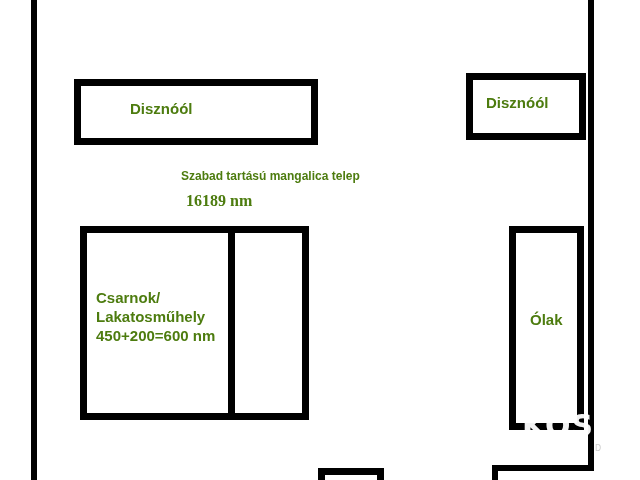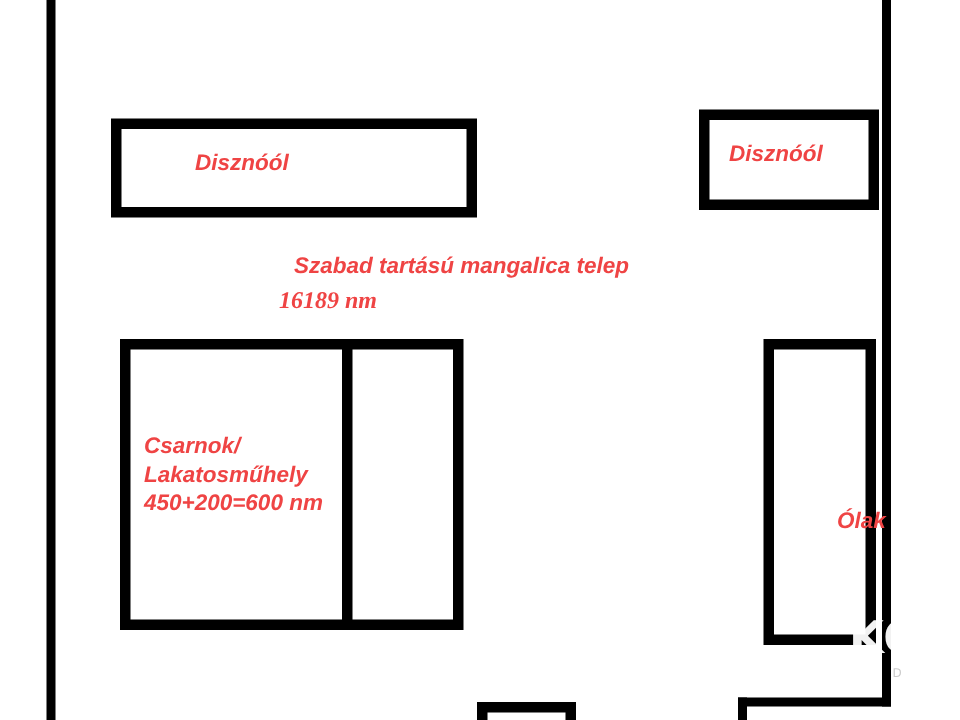--- a/index.html
+++ b/index.html
@@ -1,46 +1,46 @@
 <!DOCTYPE html>
 <html><head>
 <meta charset="utf-8">
 <style>
   html, body { margin:0; padding:0; }
   body { width:640px; height:480px; background:#ffffff; position:relative; overflow:hidden;
          font-family:"Liberation Sans", sans-serif; }
   .wall { position:absolute; background:#000; }
   .box { position:absolute; border:7px solid #000; box-sizing:border-box; background:#fff; }
-  .lbl { position:absolute; font-family:"Liberation Sans", sans-serif; font-weight:bold; color:#ef4444; font-size:15px; white-space:nowrap;font-style:italic; }
+  .lbl { position:absolute; font-family:"Liberation Sans", sans-serif; font-weight:bold; color:#4d7c0f; font-size:15px; white-space:nowrap; }
   .serif { font-family:"Liberation Serif", serif; font-weight:bold; font-size:16px; }
   .wm { position:absolute; color:#fff; font-family:"DejaVu Sans", sans-serif; font-weight:bold; font-size:30px; letter-spacing:1px; opacity:0.95; }
   .wm-small { position:absolute; color:#ccc; font-family:"DejaVu Sans", sans-serif; font-size:8px; }
 </style>
 </head>
 <body>
 
 <div class="wall" style="left:31px;top:0;width:6px;height:480px;"></div>
 <div class="wall" style="left:588px;top:0;width:6px;height:471px;"></div>
 <div class="wall" style="left:492px;top:465px;width:102px;height:6px;"></div>
 <div class="wall" style="left:492px;top:465px;width:6px;height:15px;"></div>
 
 <div class="box" style="left:74px;top:79px;width:244px;height:66px;"></div>
 <div class="lbl" style="left:130px;top:100px;">Disznóól</div>
 
 <div class="box" style="left:466px;top:73px;width:120px;height:67px;"></div>
 <div class="lbl" style="left:486px;top:94px;">Disznóól</div>
 
-<div class="lbl" style="left:196px;top:169px;font-size:15px;">Szabad tartású mangalica telep</div>
+<div class="lbl" style="left:181px;top:169px;font-size:12px;">Szabad tartású mangalica telep</div>
 <div class="lbl serif" style="left:186px;top:192px;">16189 nm</div>
 
 <div class="box" style="left:80px;top:226px;width:229px;height:194px;"></div>
 <div class="wall" style="left:228px;top:226px;width:7px;height:194px;"></div>
 <div class="lbl" style="left:96px;top:289px;">Csarnok/</div>
 <div class="lbl" style="left:96px;top:308px;">Lakatosműhely</div>
 <div class="lbl" style="left:96px;top:327px;">450+200=600 nm</div>
 
 <div class="box" style="left:509px;top:226px;width:75px;height:204px;"></div>
-<div class="lbl" style="left:558px;top:311px;margin-top:28px;">Ólak</div>
+<div class="lbl" style="left:530px;top:311px;">Ólak</div>
 
 <div class="box" style="left:318px;top:468px;width:66px;height:30px;"></div>
 
-<div class="wm" style="left:522px;top:408px;margin-left:44px;">KOS</div>
+<div class="wm" style="left:522px;top:408px;">KOS</div>
 <div class="wm-small" style="left:595px;top:444px;">D</div>
 
 </body></html>

